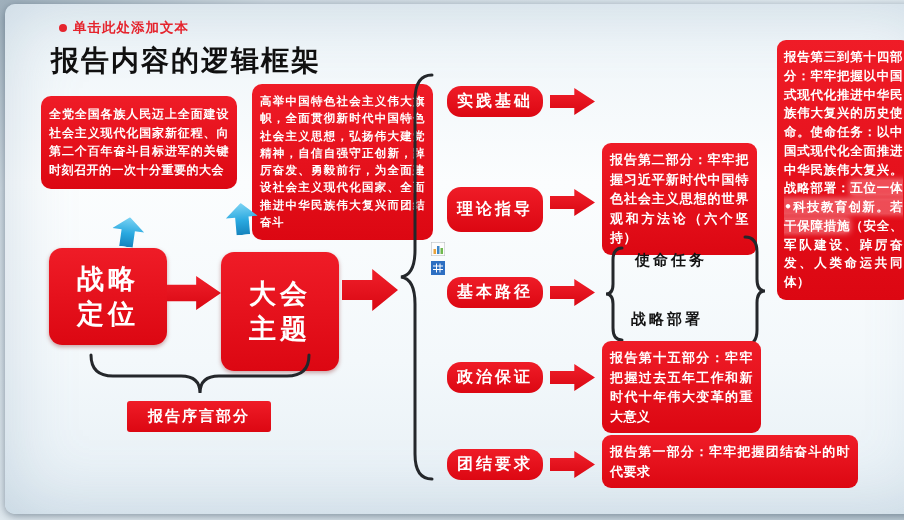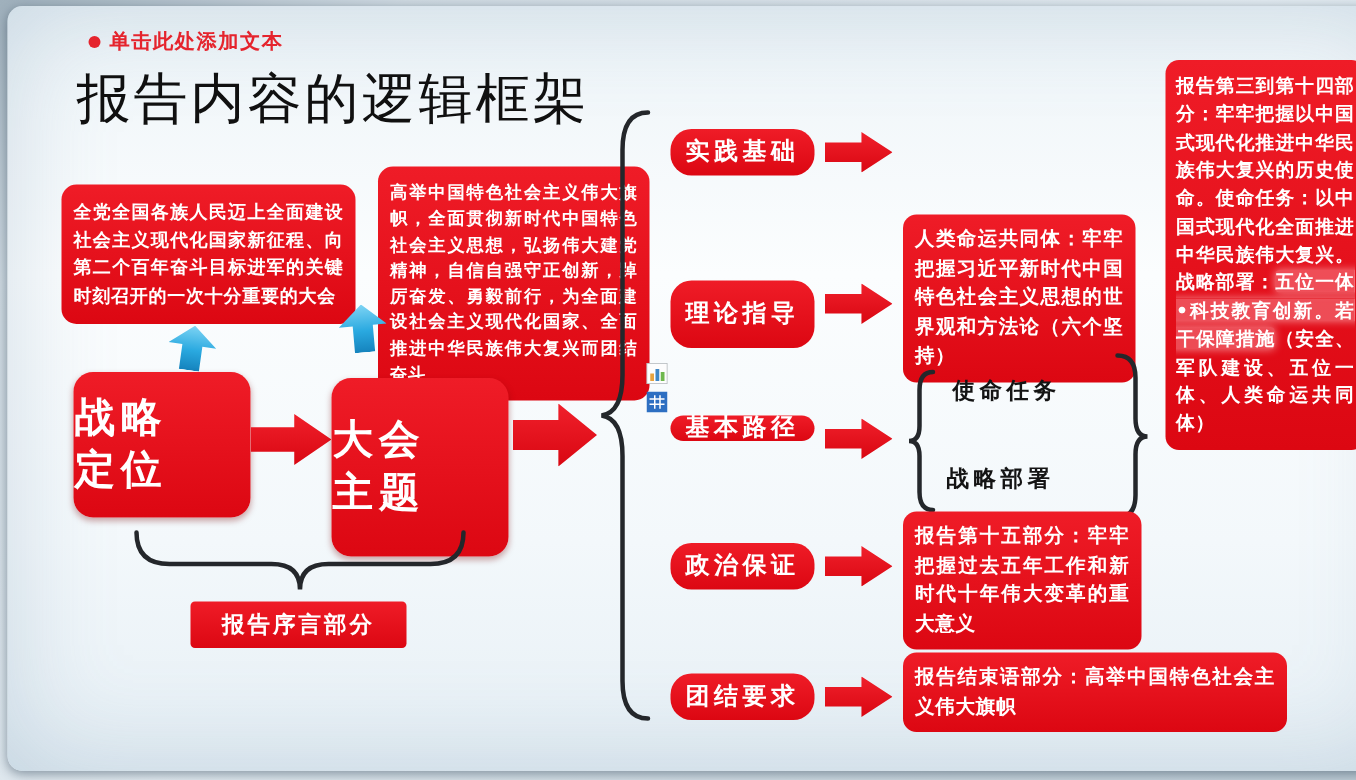--- a/index.html
+++ b/index.html
@@ -5,24 +5,24 @@
   html,body{margin:0;padding:0;}
   body{width:904px;height:520px;font-family:"DejaVu Sans","Liberation Sans",sans-serif;background:#aebcc6;overflow:hidden;}
   .photo{position:relative;width:904px;height:520px;background:linear-gradient(145deg,#9fb0bc 0%,#cfdae2 16%,#e2ebf1 50%,#bccbd5 100%);padding-left:40px;}
   .slide{position:absolute;left:5px;top:4px;right:5px;bottom:6px;border-radius:10px;overflow:hidden;
          background:linear-gradient(180deg,#edf4f8 0%,#fbfdfe 35%,#f3f8fb 70%,#e6eff5 100%);
          box-shadow:inset 0 0 70px rgba(105,140,170,.28), 0 2px 8px rgba(40,60,80,.5);}
   .abs{position:absolute;}
   .redbox{position:absolute;background:linear-gradient(180deg,#ef1c27,#dc0712);color:#fff;font-weight:700;}
   .bullet-line{position:absolute;left:54px;top:15px;display:flex;align-items:center;gap:6px;color:#e5242d;font-size:13.5px;font-weight:700;letter-spacing:1px;}
   .bullet-dot{width:8px;height:8px;border-radius:50%;background:#e5242d;display:inline-block;}
-  .title{position:absolute;left:46px;top:38px;font-size:36px;font-weight:400;color:#101010;letter-spacing:2px;}
-  .desc{border-radius:10px;padding:9px 8px;font-size:12px;line-height:1.56;letter-spacing:.5px;text-align:justify;margin-top:27px;}
+  .title{position:absolute;left:46px;top:38px;font-size:28px;font-weight:700;color:#101010;letter-spacing:2px;}
+  .desc{border-radius:10px;padding:9px 8px;font-size:12px;line-height:1.56;letter-spacing:.5px;text-align:justify;}
   .desc2{font-size:11.5px;line-height:1.5;}
-  .node{display:flex;align-items:center;border-radius:13px;box-shadow:0 2px 4px rgba(120,0,0,.35);}
+  .node{display:flex;align-items:center;justify-content:center;border-radius:13px;box-shadow:0 2px 4px rgba(120,0,0,.35);}
   .node-text{display:block;width:2.35em;font-size:27px;font-weight:800;line-height:1.28;letter-spacing:4px;text-align:center;}
   .rlabel{display:flex;align-items:center;justify-content:center;font-size:16px;font-weight:800;letter-spacing:3px;border-radius:14px;}
   .detail{border-radius:9px;padding:7px 8px;font-size:13px;line-height:1.5;letter-spacing:.5px;text-align:justify;}
   .tallbox{border-radius:9px;padding:8px 7px;font-size:12.5px;line-height:1.5;letter-spacing:.5px;text-align:justify;}
   .hl{background:rgba(255,170,178,.4);border-radius:3px;box-shadow:0 0 6px rgba(255,210,215,.6);}
   .plabel{display:flex;align-items:center;justify-content:center;font-size:15px;font-weight:800;letter-spacing:2px;border-radius:3px;}
   .arrow-r{position:absolute;background:linear-gradient(180deg,#f0202b,#d90712);
            clip-path:polygon(0 26%,54% 26%,54% 0,100% 50%,54% 100%,54% 74%,0 74%);}
   .arrow-up{position:absolute;background:linear-gradient(180deg,#7ed4f4 0%,#2aa9e0 55%,#1583bd 100%);
             clip-path:polygon(50% 0,100% 44%,71% 44%,71% 100%,29% 100%,29% 44%,0 44%);}
@@ -81,23 +81,23 @@
 
     <div class="redbox rlabel" style="left:442px;top:82px;width:96px;height:31px;">
       <span>实践基础</span>
     </div>
     <div class="arrow-r" style="left:545px;top:84px;width:45px;height:27px;"></div>
 
     <div class="redbox rlabel" style="left:442px;top:183px;width:96px;height:45px;">
       <span>理论指导</span>
     </div>
     <div class="arrow-r" style="left:545px;top:185px;width:45px;height:27px;"></div>
-    <div class="redbox detail" style="left:597px;top:139px;width:139px;">人类命运共同体：牢牢把握习近平新时代中国特色社会主义思想的世界观和方法论（六个坚持）</div>
+    <div class="redbox detail" style="left:597px;top:139px;width:139px;">报告第二部分：牢牢把握习近平新时代中国特色社会主义思想的世界观和方法论（六个坚持）</div>
 
-    <div class="redbox rlabel" style="left:442px;top:273px;width:96px;height:17px;">
+    <div class="redbox rlabel" style="left:442px;top:273px;width:96px;height:31px;">
       <span>基本路径</span>
     </div>
     <div class="arrow-r" style="left:545px;top:275px;width:45px;height:27px;"></div>
     <svg class="abs brace" style="left:599px;top:242px;" width="20" height="96" viewBox="0 0 20 96">
       <path d="M 18 2 Q 9 2 9 14 L 9 38 Q 9 48 2 48 Q 9 48 9 58 L 9 82 Q 9 94 18 94"></path>
     </svg>
     <div class="branch-text" style="left:630px;top:247px;font-family:Liberation Serif, serif;">使命任务</div>
     <div class="branch-text" style="left:626px;top:306px;">战略部署</div>
     <svg class="abs brace" style="left:737px;top:231px;" width="26" height="112" viewBox="0 0 26 112">
       <path d="M 3 2 Q 15 2 15 17 L 15 44 Q 15 56 23 56 Q 15 56 15 68 L 15 95 Q 15 110 3 110"></path>
@@ -106,20 +106,20 @@
     <div class="redbox rlabel" style="left:442px;top:358px;width:96px;height:31px;">
       <span>政治保证</span>
     </div>
     <div class="arrow-r" style="left:545px;top:360px;width:45px;height:27px;"></div>
     <div class="redbox detail" style="left:597px;top:337px;width:143px;">报告第十五部分：牢牢把握过去五年工作和新时代十年伟大变革的重大意义</div>
 
     <div class="redbox rlabel" style="left:442px;top:445px;width:96px;height:31px;">
       <span>团结要求</span>
     </div>
     <div class="arrow-r" style="left:545px;top:447px;width:45px;height:27px;"></div>
-    <div class="redbox detail" style="left:597px;top:431px;width:240px;">报告结束语部分：高举中国特色社会主义伟大旗帜</div>
+    <div class="redbox detail" style="left:597px;top:431px;width:240px;">报告第一部分：牢牢把握团结奋斗的时代要求</div>
 
     <div class="redbox tallbox" style="left:772px;top:36px;width:119px;">
-      <span>报告第三到第十四部分：牢牢把握以中国式现代化推进中华民族伟大复兴的历史使命。使命任务：以中国式现代化全面推进中华民族伟大复兴。战略部署：</span><span class="hl">五位一体•科技教育创新。若干保障措施</span><span>（安全、军队建设、五位一体、人类命运共同体）</span>
+      <span>报告第三到第十四部分：牢牢把握以中国式现代化推进中华民族伟大复兴的历史使命。使命任务：以中国式现代化全面推进中华民族伟大复兴。战略部署：</span><span class="hl">五位一体•科技教育创新。若干保障措施</span><span>（安全、军队建设、踔厉奋发、人类命运共同体）</span>
     </div>
 
   </div>
 </div>
 
 </body></html>

